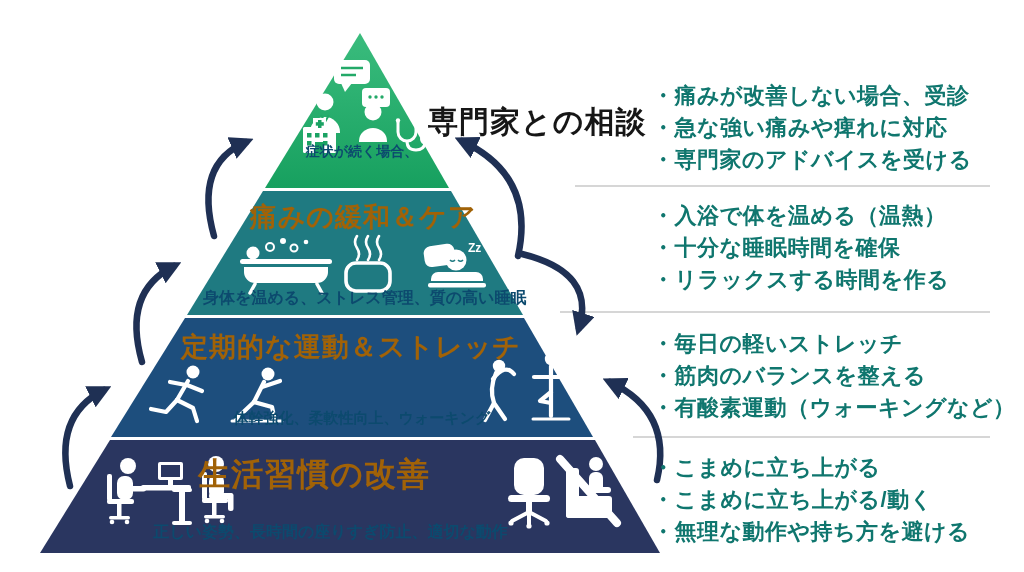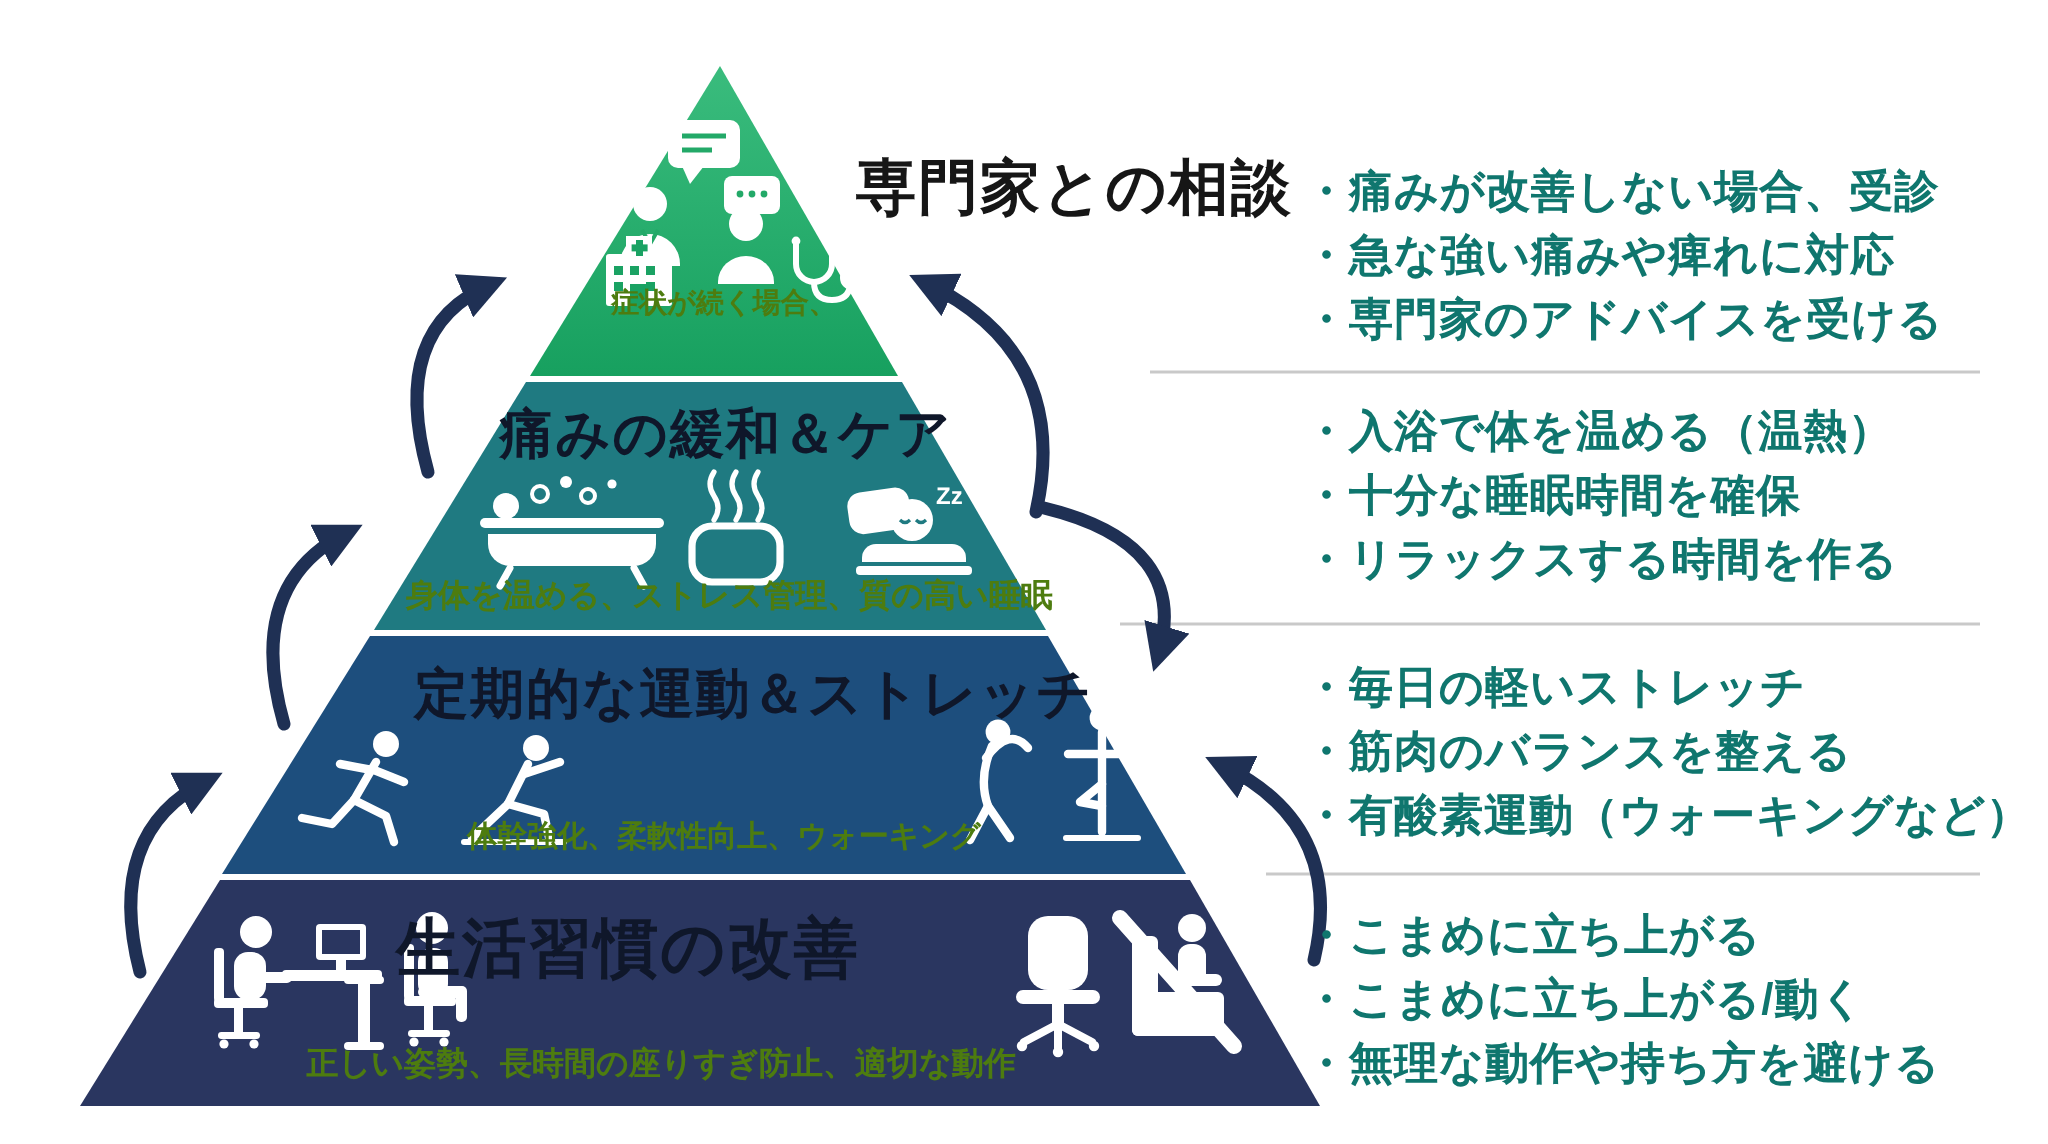--- a/index.html
+++ b/index.html
@@ -2,23 +2,23 @@
 <html><head>
 <meta charset="utf-8">
 <style>
   html,body { margin:0; padding:0; background:#fff; }
   #canvas {
     position:relative; width:1024px; height:572px; overflow:hidden;
     background:#ffffff; font-family:"Liberation Sans", sans-serif;
   }
   #stage { position:absolute; left:0; top:0; }
   .t { position:absolute; white-space:nowrap; font-family:"Liberation Sans", sans-serif; }
-  .headline { font-size:30px; font-weight:900; color:#161616; letter-spacing:1px; }
-  .lvl-title { font-weight:800; color:#0f172a; text-align:center; letter-spacing:1px; }
-  .caption { font-weight:700; color:#4d7c0f; text-align:center; }
+  .headline { font-size:30px; font-weight:900; color:#161616; letter-spacing:1px;margin-top:28px; }
+  .lvl-title { font-weight:800; color:#a16207; text-align:center; letter-spacing:1px; }
+  .caption { font-weight:700; color:#0c4a6e; text-align:center; }
   .bullets { position:absolute; left:652px; font-size:22px; font-weight:700; color:#0f766e; line-height:32px; letter-spacing:0.5px; }
   .bullets div { white-space:nowrap; }
 </style>
 </head>
 <body>
 
 <div id="canvas">
 
   <svg id="stage" width="1024" height="572" viewBox="0 0 1024 572">
     <defs>
@@ -193,21 +193,21 @@
     </g>
   </svg>
 
   <div class="t headline" style="left:428px; top:74px;">専門家との相談</div>
 
   <div class="t caption" style="left:262px; top:143px; width:200px; font-size:14px;">症状が続く場合、</div>
 
   <div class="t lvl-title" style="left:213px; top:199px; width:300px; font-size:27px;">痛みの緩和＆ケア</div>
   <div class="t caption" style="left:203px; top:288px; width:320px; font-size:16px;">身体を温める、ストレス管理、質の高い睡眠</div>
 
-  <div class="t lvl-title" style="left:202px; top:329px; width:350px; font-size:27px;">定期的な運動＆ストレッチ</div>
+  <div class="t lvl-title" style="left:176px; top:329px; width:350px; font-size:27px;">定期的な運動＆ストレッチ</div>
   <div class="t caption" style="left:212px; top:409px; width:300px; font-size:15px;">体幹強化、柔軟性向上、ウォーキング</div>
 
   <div class="t lvl-title" style="left:164px; top:453px; width:300px; font-size:32px;">生活習慣の改善</div>
   <div class="t caption" style="left:153px; top:522px; width:355px; font-size:16px;">正しい姿勢、長時間の座りすぎ防止、適切な動作</div>
 
   <div class="bullets" style="top:80px;">
     <div>・痛みが改善しない場合、受診</div>
     <div>・急な強い痛みや痺れに対応</div>
     <div>・専門家のアドバイスを受ける</div>
   </div>

